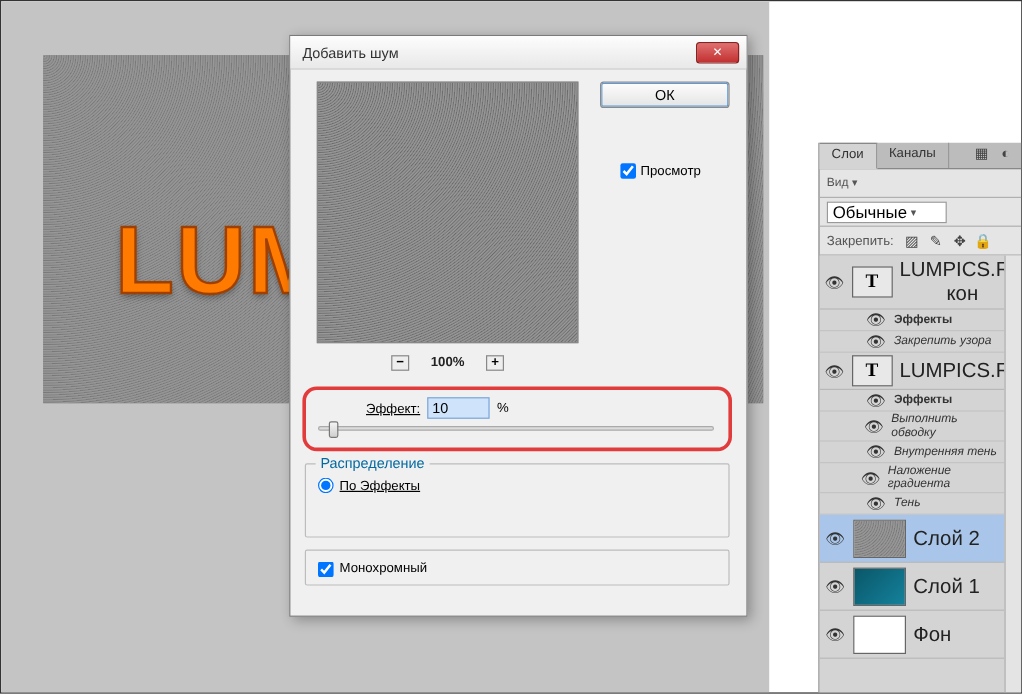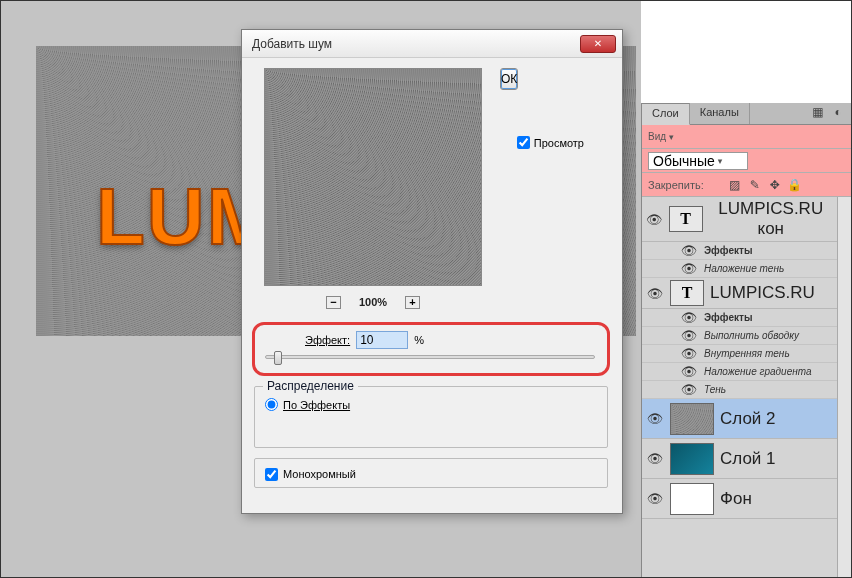--- a/index.html
+++ b/index.html
@@ -10,50 +10,50 @@
 
 .dialog { position: absolute; left: 240px; top: 28px; width: 382px; height: 485px; background: #f0f0f0; border: 1px solid #7a7a7a; box-shadow: 3px 3px 10px rgba(0,0,0,0.3); }
 .dialog-titlebar { height: 28px; background: linear-gradient(#fdfdfd, #e8e8e8); border-bottom: 1px solid #ccc; display: flex; align-items: center; padding: 0 6px; }
 .dialog-title { font-size: 12px; color: #333; flex: 1; padding-left: 4px; }
 .dialog-close { width: 36px; height: 18px; background: linear-gradient(#e07070, #c23030); border: 1px solid #8a2020; border-radius: 3px; color: #fff; display: flex; align-items: center; justify-content: center; font-size: 10px; cursor: pointer; }
 .dialog-body { padding: 10px 12px; position: relative; }
 .preview { position: absolute; left: 22px; top: 10px; width: 218px; height: 218px; border: 1px solid #888; background: #888; background-image: repeating-radial-gradient(circle at 0 0, #6a6a6a 0, #9a9a9a 1px, #808080 2px); }
 .zoom-row { position: absolute; left: 22px; top: 234px; width: 218px; height: 20px; display: flex; align-items: center; justify-content: center; gap: 18px; }
 .zoom-btn { width: 15px; height: 13px; border: 1px solid #888; background: #eee; display: flex; align-items: center; justify-content: center; font-size: 11px; font-weight: bold; cursor: pointer; }
 .zoom-label { font-size: 11px; color: #222; font-weight: bold; }
-.buttons-col { position: absolute; right: 14px; top: 10px; width: 108px; display: flex; flex-direction: row; gap: 18px; }
+.buttons-col { position: absolute; right: 14px; top: 10px; width: 108px; display: flex; flex-direction: column; gap: 18px; }
 .ps-btn { height: 22px; background: linear-gradient(#fdfdfd, #e4e4e4); border: 1px solid #8a8a8a; border-radius: 3px; display: flex; align-items: center; justify-content: center; cursor: pointer; font-size: 12px; }
 .ps-btn.default { box-shadow: 0 0 0 1px #5a9add inset; }
 .preview-check { position: absolute; right: 38px; top: 78px; display: flex; align-items: center; gap: 4px; font-size: 12px; }
 
 .effect-group { position: absolute; left: 10px; top: 264px; width: 358px; height: 54px; border: 3px solid #e23b3b; border-radius: 12px; padding: 6px 10px; }
 .effect-row { display: flex; align-items: center; gap: 6px; }
 .effect-row label { font-size: 12px; }
 .effect-row label .u { text-decoration: underline; margin-left: 40px; }
 .effect-input { width: 52px; height: 18px; border: 1px solid #7aa6da; background: #cfe4fa; text-align: left; padding: 0 3px; color: #000; font-size: 12px; }
 .slider-track { margin-top: 6px; width: 330px; height: 4px; background: #dcdcdc; border: 1px solid #aaa; border-radius: 2px; position: relative; }
 .slider-thumb { position: absolute; left: 8px; top: -5px; width: 8px; height: 14px; background: linear-gradient(#f4f4f4,#cfcfcf); border: 1px solid #777; border-radius: 2px; }
 .fieldset { position: absolute; left: 12px; width: 354px; border: 1px solid #bcbcbc; border-radius: 2px; padding: 8px 10px 6px; }
-.fieldset-legend { position: absolute; top: -8px; left: 8px; background: #f0f0f0; padding: 0 4px; font-size: 12px; color: #0f172a; }
+.fieldset-legend { position: absolute; top: -8px; left: 8px; background: #f0f0f0; padding: 0 4px; font-size: 12px; color: #0369a1; }
 .fs-dist { top: 328px; height: 62px; }
 .radio-row { display: flex; align-items: center; gap: 5px; margin: 3px 0; font-size: 12px; }
 .radio-row .u { text-decoration: underline; }
 .fs-mono { top: 400px; height: 30px; display: flex; align-items: center; }
 .fs-mono .check-row { display: flex; align-items: center; gap: 5px; font-size: 12px; }
 input[type=checkbox], input[type=radio] { width: 13px; height: 13px; }
 
-.layers-panel { position: absolute; right: 0; top: 102px; width: 210px; bottom: 0; background: #fca5a5; border-left: 1px solid #888; }
+.layers-panel { position: absolute; right: 0; top: 118px; width: 169px; bottom: 0; background: #e5e5e5; border-left: 1px solid #888; }
 .panel-tabs { height: 22px; background: #bcbcbc; display: flex; border-bottom: 1px solid #888; }
 .panel-tab { padding: 3px 10px; font-size: 11px; color: #333; border-right: 1px solid #999; cursor: pointer; }
 .panel-tab.active { background: #d4d4d4; border-top: 1px solid #888; border-bottom: 1px solid #d4d4d4; margin-bottom: -1px; }
 .panel-row1 { height: 24px; display: flex; align-items: center; padding: 0 6px; gap: 6px; border-bottom: 1px solid #b0b0b0; }
 .panel-label { font-size: 10px; color: #555; }
 .panel-row2 { height: 24px; display: flex; align-items: center; padding: 0 6px; gap: 6px; border-bottom: 1px solid #b0b0b0; }
 .blend-select { flex: 0 0 100px; height: 18px; border: 1px solid #999; background: #fff; display: flex; align-items: center; padding: 0 4px; font-size: 14px; }
-.lock-row { height: 24px; display: flex; align-items: center; padding: 0 6px; gap: 24px; border-bottom: 1px solid #b0b0b0; font-size: 10px; color: #555; }
+.lock-row { height: 24px; display: flex; align-items: center; padding: 0 6px; gap: 8px; border-bottom: 1px solid #b0b0b0; font-size: 10px; color: #555; }
 .lock-icons { display: flex; gap: 6px; }
 .lock-icon { width: 14px; height: 14px; display: flex; align-items: center; justify-content: center; font-size: 12px; color: #444; }
 .layers-list { position: absolute; left: 0; right: 14px; top: 94px; bottom: 0; overflow: hidden; background: #d4d4d4; }
 .layer-item { display: flex; align-items: center; min-height: 28px; border-bottom: 1px solid #b8b8b8; padding: 2px 4px; gap: 6px; }
 .layer-item.selected { background: #a9c6ea; }
 .eye { width: 18px; display: flex; justify-content: center; color: #333; font-size: 13px; cursor: pointer; }
 .thumb { width: 34px; height: 26px; border: 1px solid #666; background: #fff; flex-shrink: 0; }
 .thumb.t-text { background: #e8e8e8; display: flex; align-items: center; justify-content: center; font-size: 16px; font-weight: bold; font-family: Georgia, serif; }
 .thumb.t-gray { background-image: repeating-radial-gradient(circle at 0 0, #777 0, #9a9a9a 1px, #888 2px); }
 .thumb.t-teal { background: linear-gradient(135deg, #0a5668, #14829c); }
@@ -158,21 +158,21 @@
       <div class="layer-name">LUMPICS.RU кон</div>
     </div>
     <div class="fx-sub">
         <div class="indent"></div>
         <div class="eye">👁</div>
         <div class="fx-label head">Эффекты</div>
       </div>
     <div class="fx-sub">
         <div class="indent"></div>
         <div class="eye">👁</div>
-        <div class="fx-label">Наложение тень</div>
+        <div class="fx-label">Закрепить узора</div>
       </div>
 
     <div class="layer-item">
       <div class="eye">👁</div>
       <div class="thumb t-text">T</div>
       <div class="layer-name">LUMPICS.RU</div>
     </div>
     <div class="fx-sub">
         <div class="indent"></div>
         <div class="eye">👁</div>

